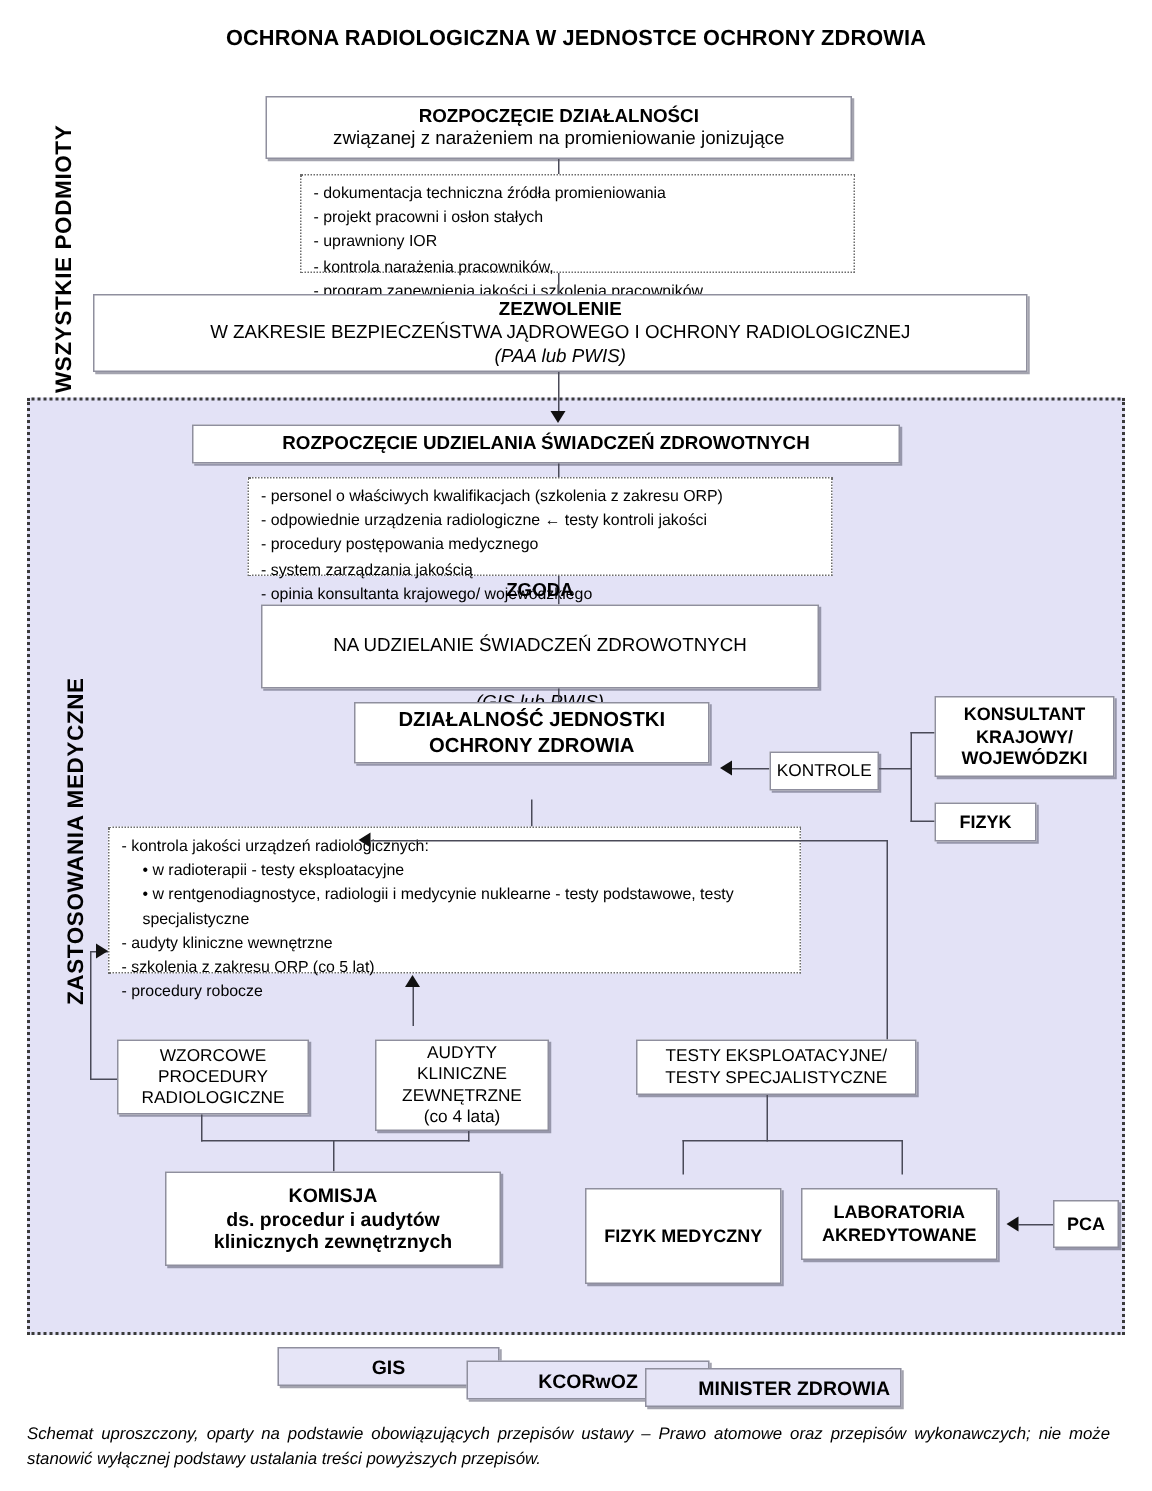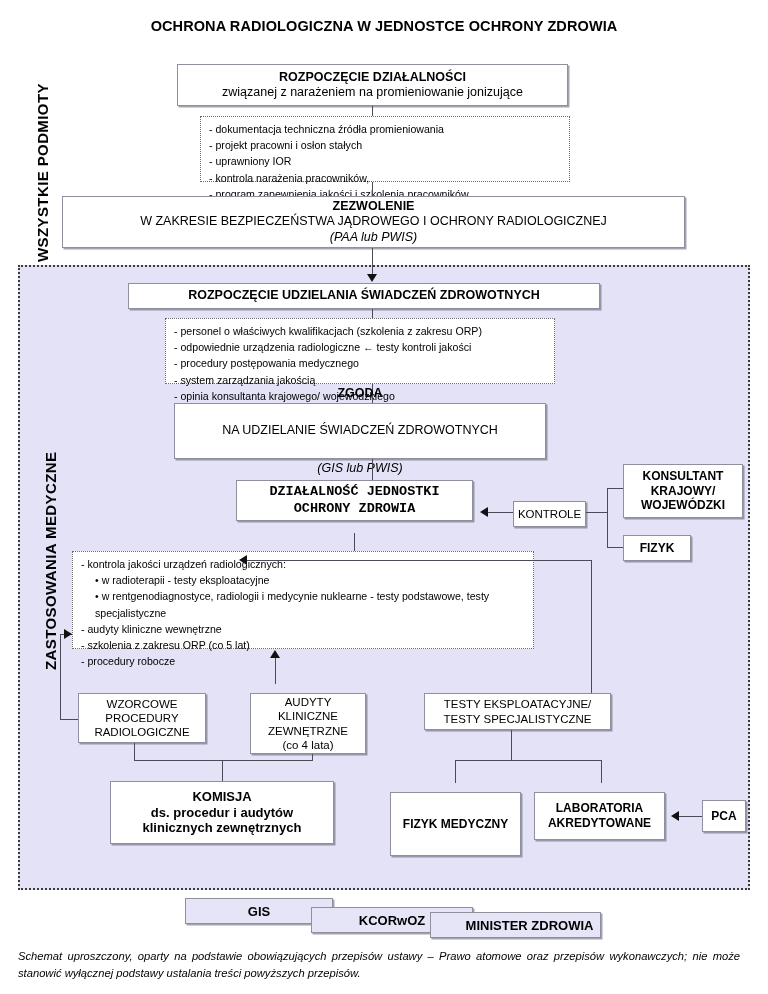--- a/index.html
+++ b/index.html
@@ -162,21 +162,21 @@
 
   <div class="abs box" style="left:174px; top:403px; width:372px; height:56px;gap:22px;">
     <span class="b">ZGODA</span>
     <span>NA UDZIELANIE ŚWIADCZEŃ ZDROWOTNYCH</span>
     <span class="it">(GIS lub PWIS)</span>
   </div>
 
   <div class="abs ln-v" style="left:372px; top:459px; height:26px;"></div>
   <div class="abs arr-d" style="left:367px; top:483px;"></div>
 
-  <div class="abs box" style="left:236px; top:480px; width:237px; height:41px; font-size:13.5px;font-family:Liberation Mono, monospace;">
+  <div class="abs box" style="left:236px; top:468px; width:237px; height:41px; font-size:13.5px;">
     <span class="b">DZIAŁALNOŚĆ JEDNOSTKI</span>
     <span class="b">OCHRONY ZDROWIA</span>
   </div>
 
   <div class="abs ln-h" style="left:488px; top:512px; width:25px;"></div>
   <div class="abs arr-l" style="left:480px; top:507px;"></div>
 
   <div class="abs box" style="left:513px; top:501px; width:73px; height:22px; font-size:11.5px;">
     <span>KONTROLE</span>
   </div>

